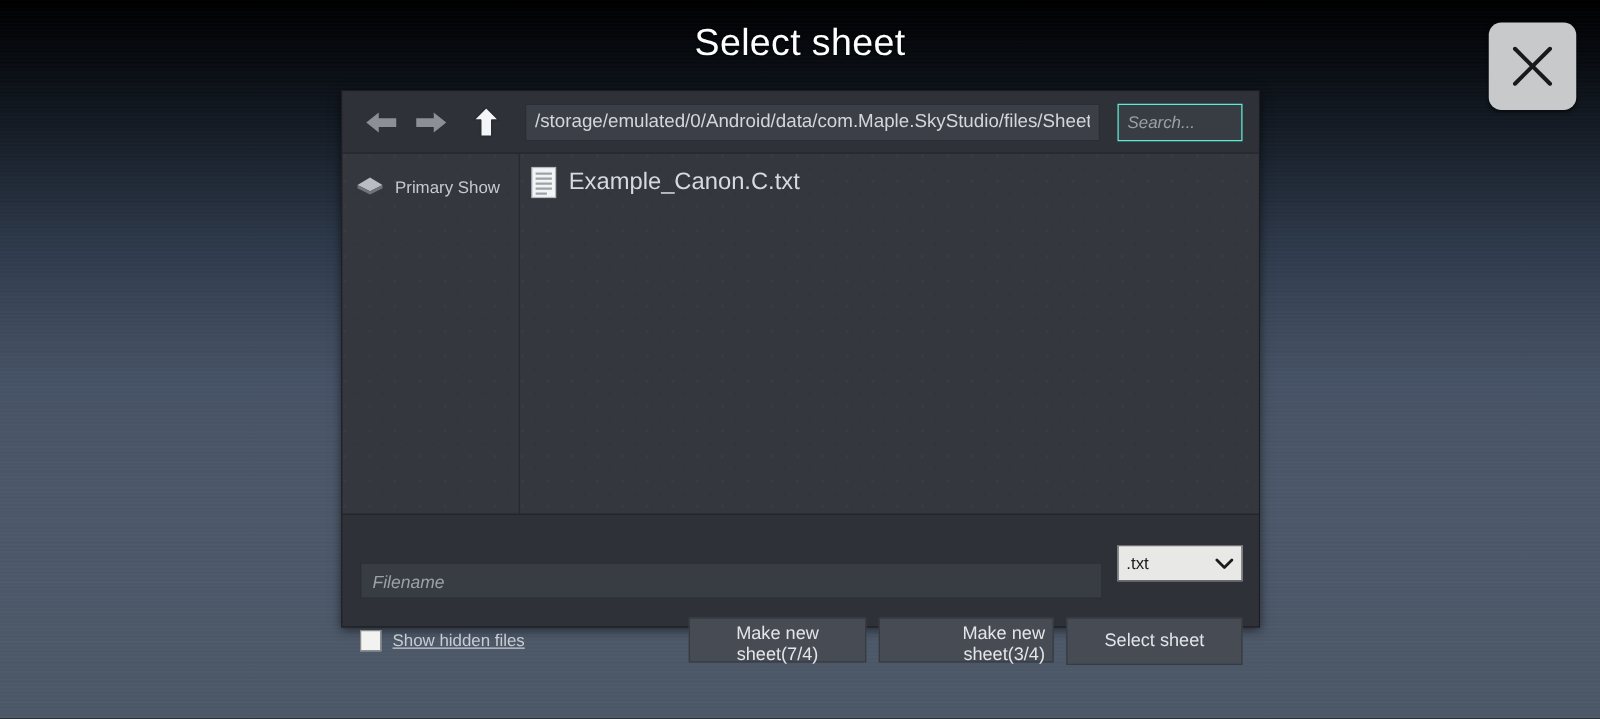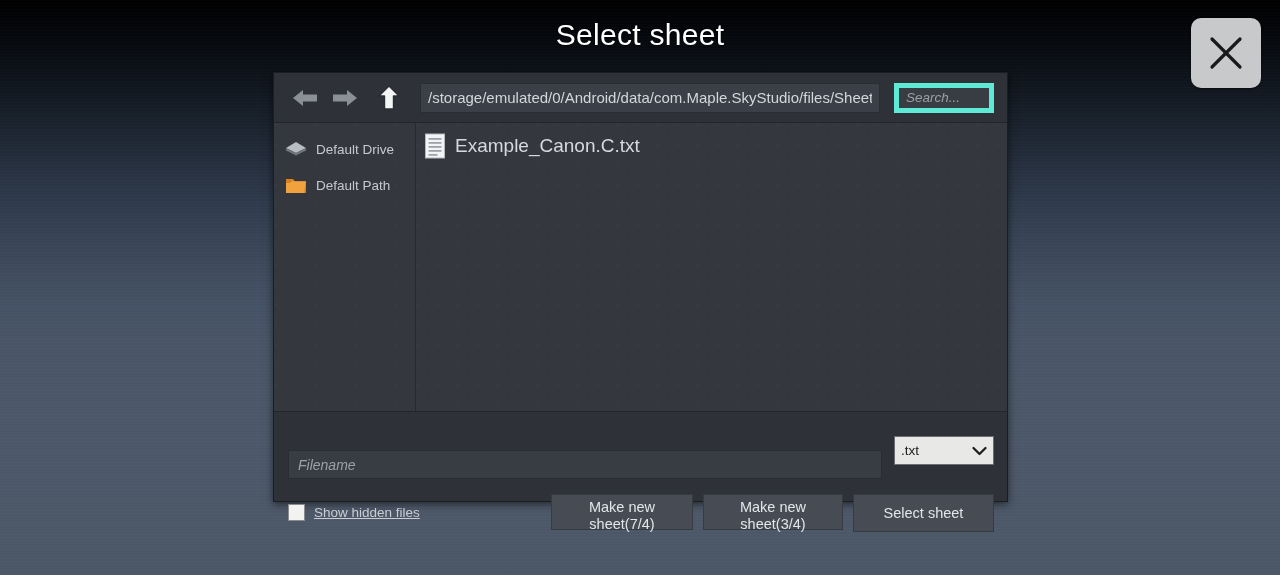--- a/index.html
+++ b/index.html
@@ -143,21 +143,21 @@
     font-family: "Liberation Sans", sans-serif;
     font-size: 15px;
     padding: 0 7px;
     outline: none;
   }
   #search-input {
     width: 100px;
     height: 30px;
     margin-left: 14px;
     background: #383c43;
-    border: 5px solid #5eead4;
+    border: 1px solid #5eead4;
     color: #14b8a6;
     font-family: "Liberation Sans", sans-serif;
     font-size: 13.5px;
     font-style: italic;
     padding: 0 7px;
     outline: none;
   }
   #search-input::placeholder { color: #9aa0a8; font-style: italic; }
   #path-input::placeholder { color: #9aa0a8; }
 
@@ -291,21 +291,21 @@
     border: 1px solid #363a41;
     color: #e2e5e9;
     font-family: "Liberation Sans", sans-serif;
     font-size: 14.5px;
     line-height: 17px;
     cursor: pointer;
     text-align: center;
     padding: 4px 6px;
   }
   #make-new-sheet-4 { width: 142px; height: 36px; }
-  #make-new-sheet-3 { width: 140px; height: 36px; }
+  #make-new-sheet-3 { width: 140px; height: 36px; text-align: right; }
   #select-sheet-btn { width: 141px; height: 38px; margin-top: 2px; }
 </style>
 </head>
 <body>
 
 <div id="app-background"></div>
 <div id="bg-texture"></div>
 
 <div id="page-title">Select sheet</div>
 
@@ -340,30 +340,23 @@
 
   <div id="dialog-body">
 
     <div id="sidebar" class="dotted-bg">
 
       <div class="sidebar-item">
         <svg width="22" height="18" viewBox="0 0 22 18">
           <path d="M11 2 L21 8 L11 13 L1 8 Z" fill="#b9bdc3"></path>
           <path d="M1 8 L1 10.5 L11 15.5 L21 10.5 L21 8 L11 13 Z" fill="#6f747c"></path>
         </svg>
-        <span class="sb-label">Default Drive</span>
+        <span class="sb-label">Primary Show</span>
       </div>
 
-      <div class="sidebar-item">
-        <svg width="22" height="19" viewBox="0 0 22 19">
-          <path d="M1 3 L8 3 L10 5.5 L21 5.5 L21 17 L1 17 Z" fill="#d9801f"></path>
-          <path d="M1 7 L5 7 L6.6 5.2 L21 5.2 L19 17 L1 17 Z" fill="#f2a13f"></path>
-        </svg>
-        <span class="sb-label">Default Path</span>
-      </div>
 
     </div>
 
     <div id="file-list" class="dotted-bg">
       <div class="file-row">
         <svg width="22" height="26" viewBox="0 0 22 26">
           <rect x="1.5" y="1" width="19" height="24" fill="#f3f4f5" stroke="#b6b9bd" stroke-width="1"></rect>
           <rect x="4.5" y="5" width="13" height="1.8" fill="#9ea3a9"></rect>
           <rect x="4.5" y="9" width="13" height="1.8" fill="#9ea3a9"></rect>
           <rect x="4.5" y="13" width="13" height="1.8" fill="#9ea3a9"></rect>

